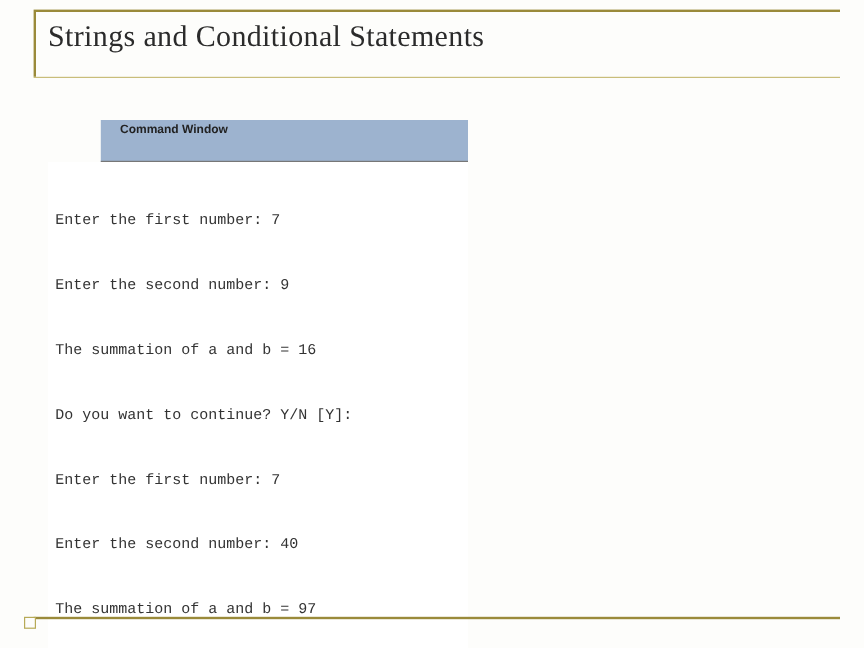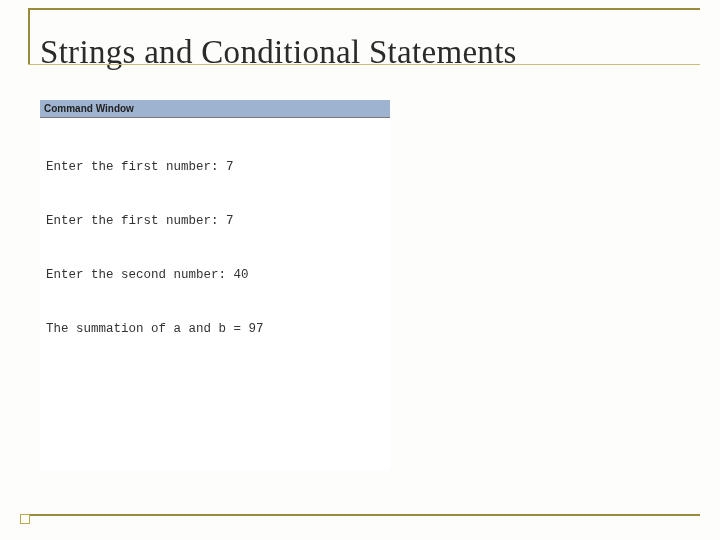--- a/index.html
+++ b/index.html
@@ -20,24 +20,24 @@
     }
     .left-rule {
       position: absolute;
       top: 0;
       left: 0;
       width: 2px;
       height: 54px;
       background: #9a8a3a;
     }
     .title {
-      font-size: 33px;
+      font-size: 25px;
       font-weight: 400;
       color: #2b2b2b;
-      padding: 24px 0 6px 12px;
+      padding: 7px 0 6px 12px;
       letter-spacing: 0.3px;
     }
     .inner-line {
       position: absolute;
       top: 54px;
       left: 0;
       right: 0;
       height: 1px;
       background: #c9bd7a;
     }
@@ -49,29 +49,30 @@
       height: 2px;
       background: #9a8a3a;
     }
     .content-area {
       position: absolute;
       top: 90px;
       left: 12px;
       right: 310px;
     }
     .cmd-titlebar {
-      height: 18px;
+      height: 35px;
       line-height: 18px;
       background: #9db3cf;
       border-bottom: 1px solid #777;
-      padding-left: 4px;
+      padding-left: 16px;
       font-family: Arial, Helvetica, sans-serif;
       font-size: 10px;
       font-weight: 700;
       color: #222;
+      margin-left: 44px;
     }
     .cmd-body {
       background: #ffffff;
       padding: 4px 6px 6px 6px;
       font-family: 'Courier New', Courier, monospace;
       font-size: 12.5px;
       line-height: 18px;
       color: #333;
       white-space: pre;
     }
@@ -90,20 +91,23 @@
 
 <div class="slide">
   <div class="left-rule"></div>
   <div class="title">Strings and Conditional Statements</div>
   <div class="inner-line"></div>
 
   <div class="content-area">
     <div class="cmd-titlebar">Command Window</div>
     <div class="cmd-body">
       <div>Enter the first number: 7</div>
+      <div>Enter the second number: 9</div>
+      <div>The summation of a and b = 16</div>
+      <div>Do you want to continue? Y/N [Y]:</div>
       <div>Enter the first number: 7</div>
       <div>Enter the second number: 40</div>
       <div>The summation of a and b = 97</div>
       
       
       
       
       
     </div>
   </div>

